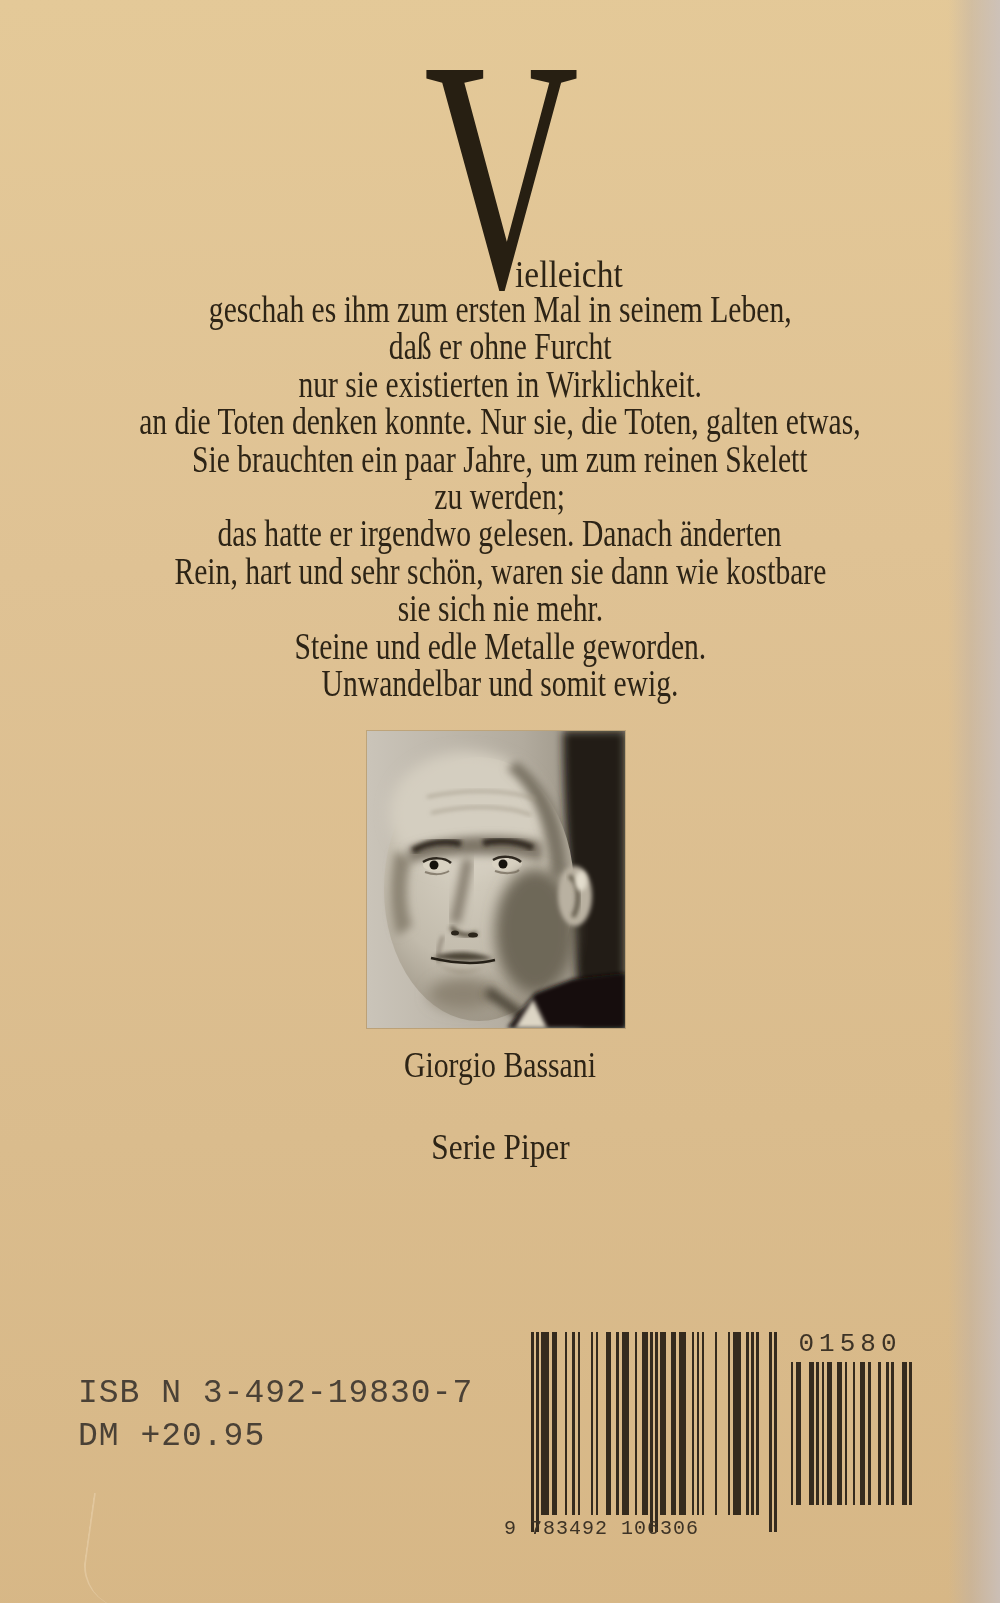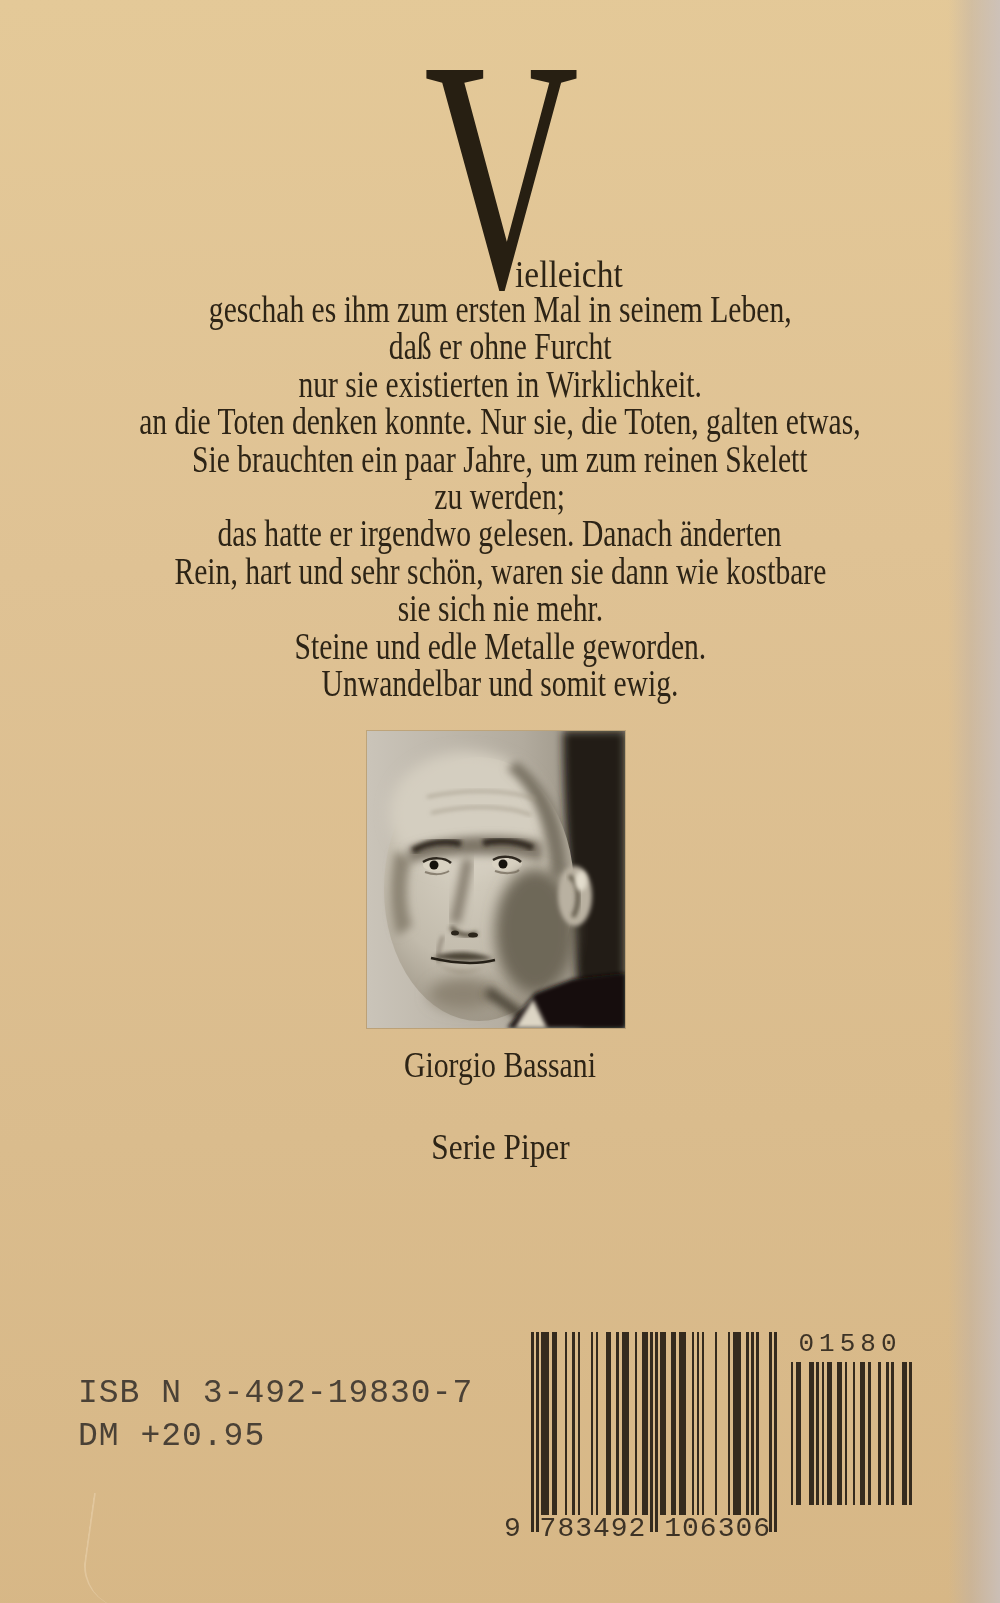--- a/index.html
+++ b/index.html
@@ -79,21 +79,21 @@
   .barcode .bar{
     position:absolute;top:0;height:100%;
     background:var(--bar-ink);
   }
   .barcode .bar.guard{height:109.3%;}
   .barcode-main{left:531px;top:1332px;width:246px;height:183px;}
   .barcode-addon{left:788px;top:1362px;width:124px;height:143px;}
   .barcode-main-digits{
     position:absolute;left:504px;top:1514px;width:280px;
     font-family:"Liberation Mono", monospace;
-    font-size:28px;line-height:30px;letter-spacing:1px;
+    font-size:20px;line-height:30px;letter-spacing:1px;
     color:#3d3326;white-space:pre;
   }
   .barcode-addon-digits{
     position:absolute;left:786px;top:1330px;width:128px;text-align:center;
     font-family:"Liberation Mono", monospace;
     font-size:26px;line-height:28px;letter-spacing:5px;
     color:#3d3326;
   }
 </style>
 </head>

